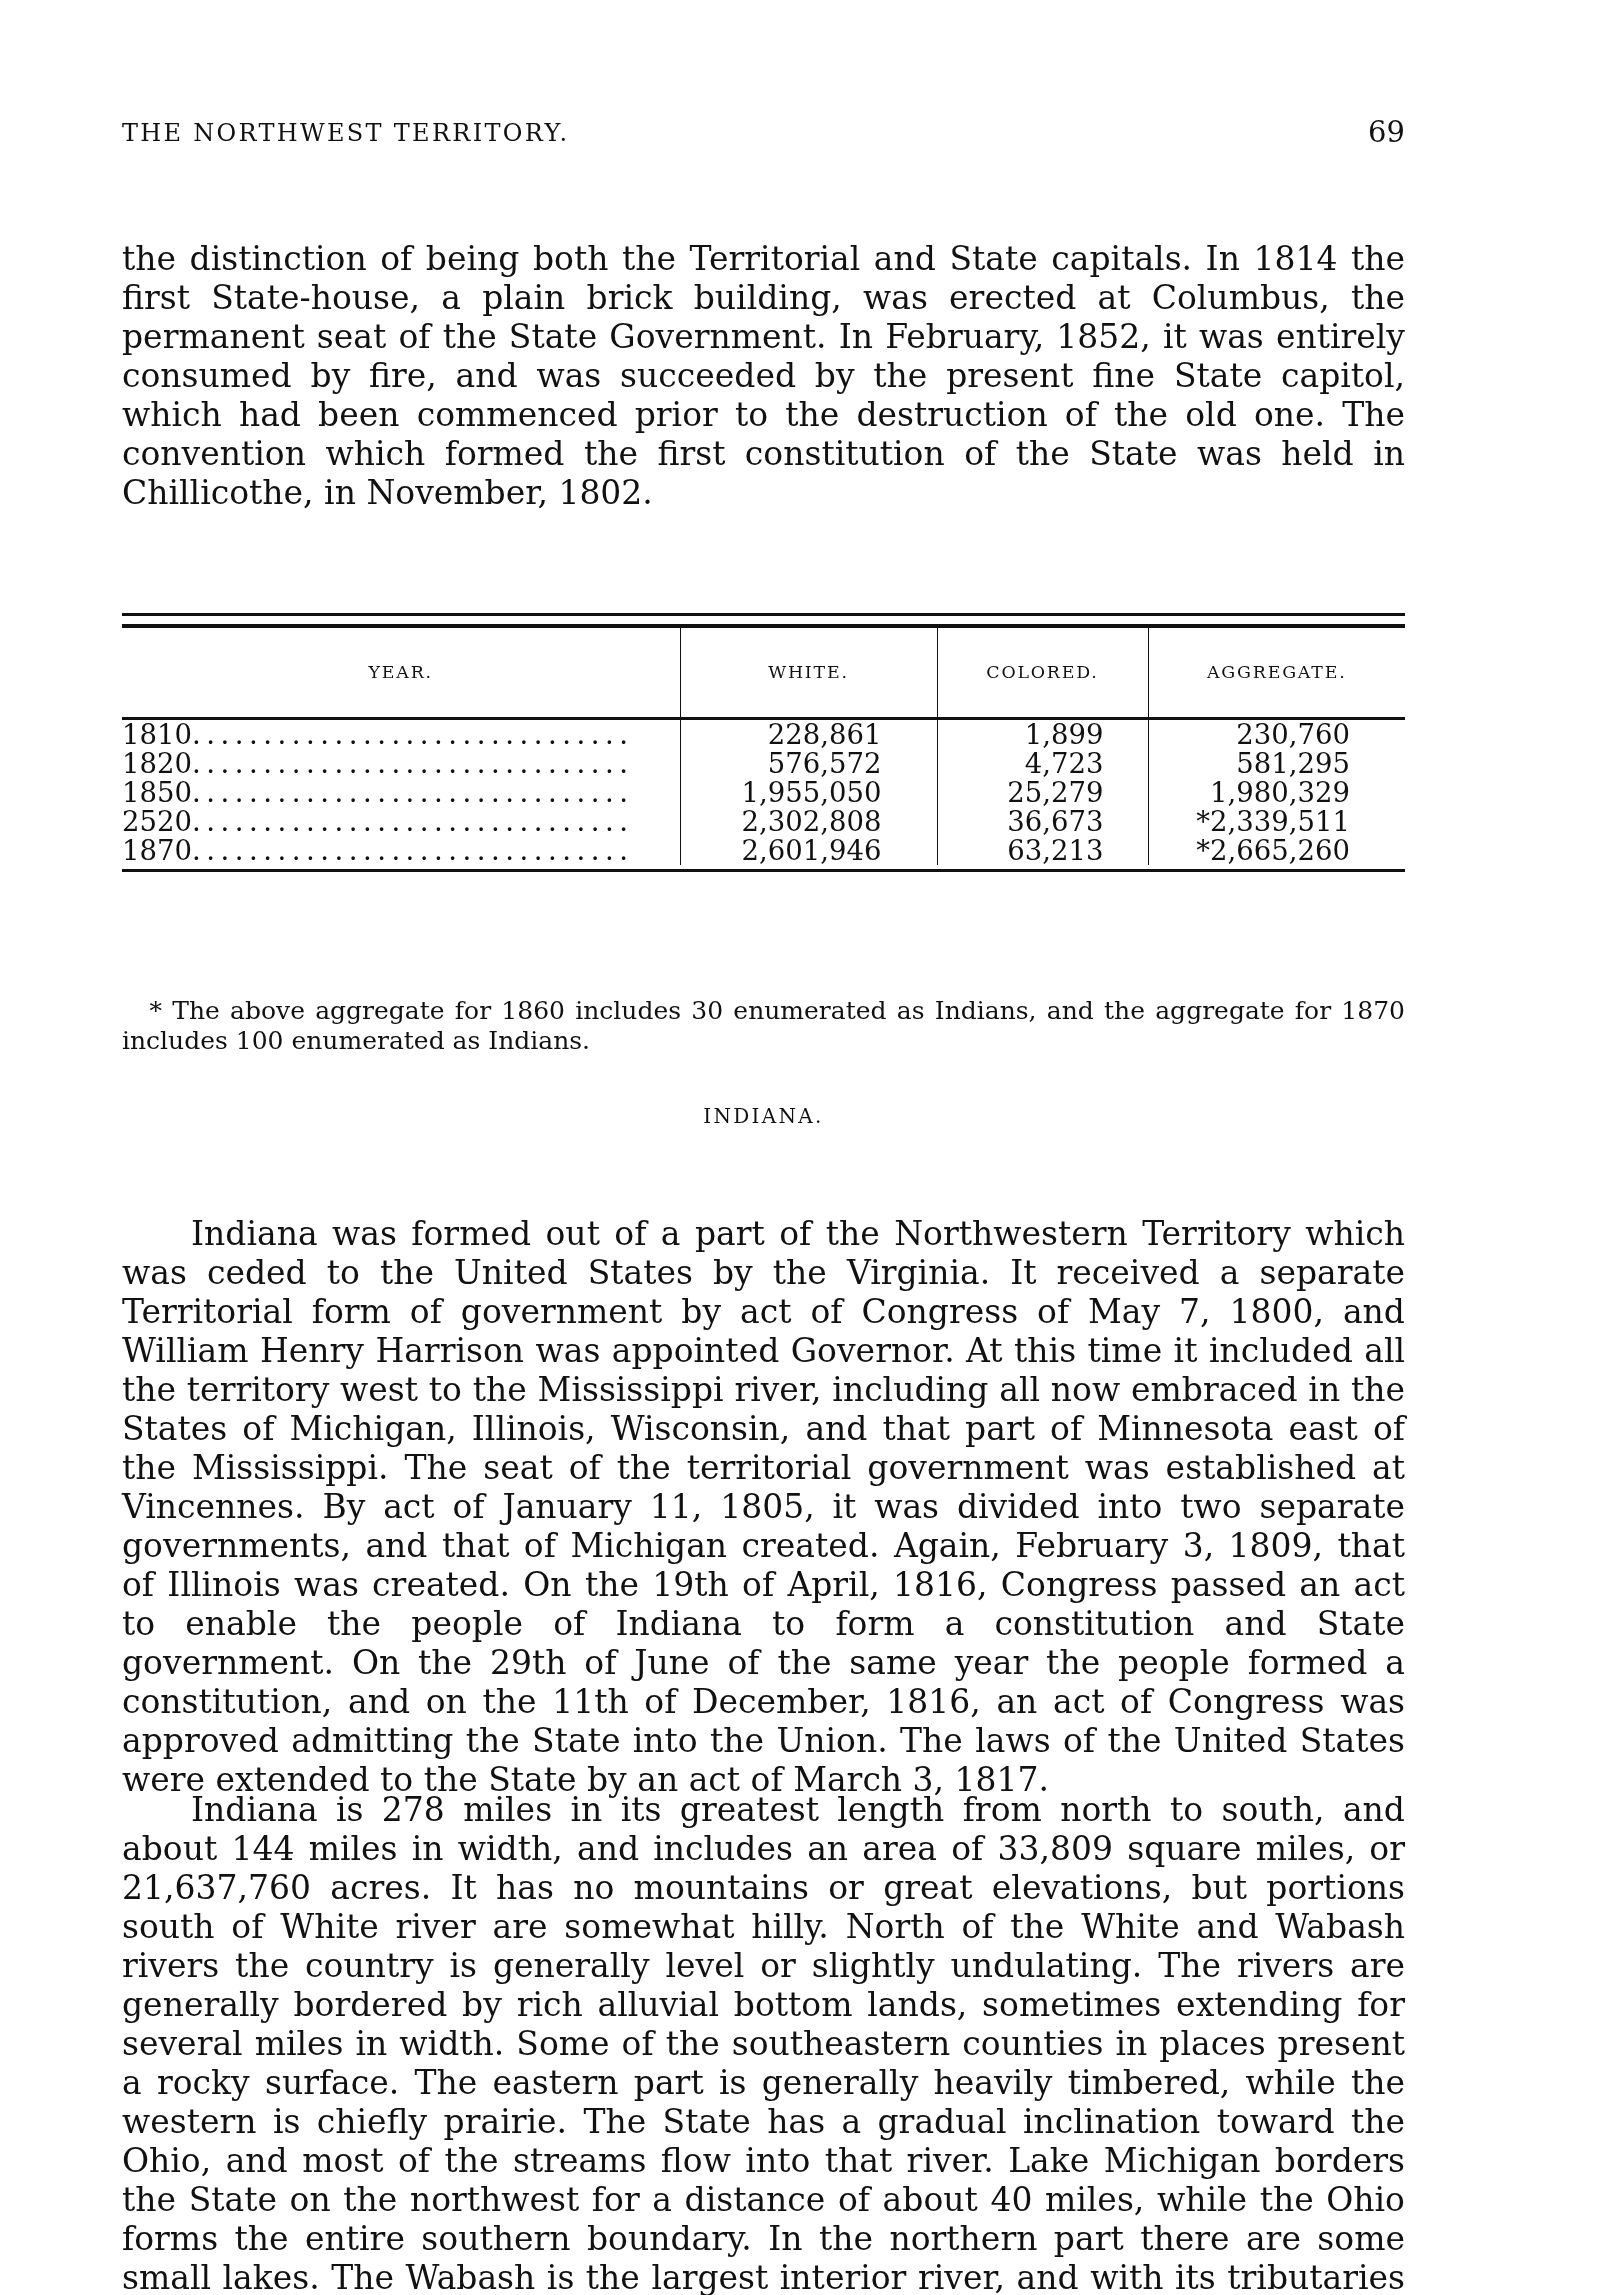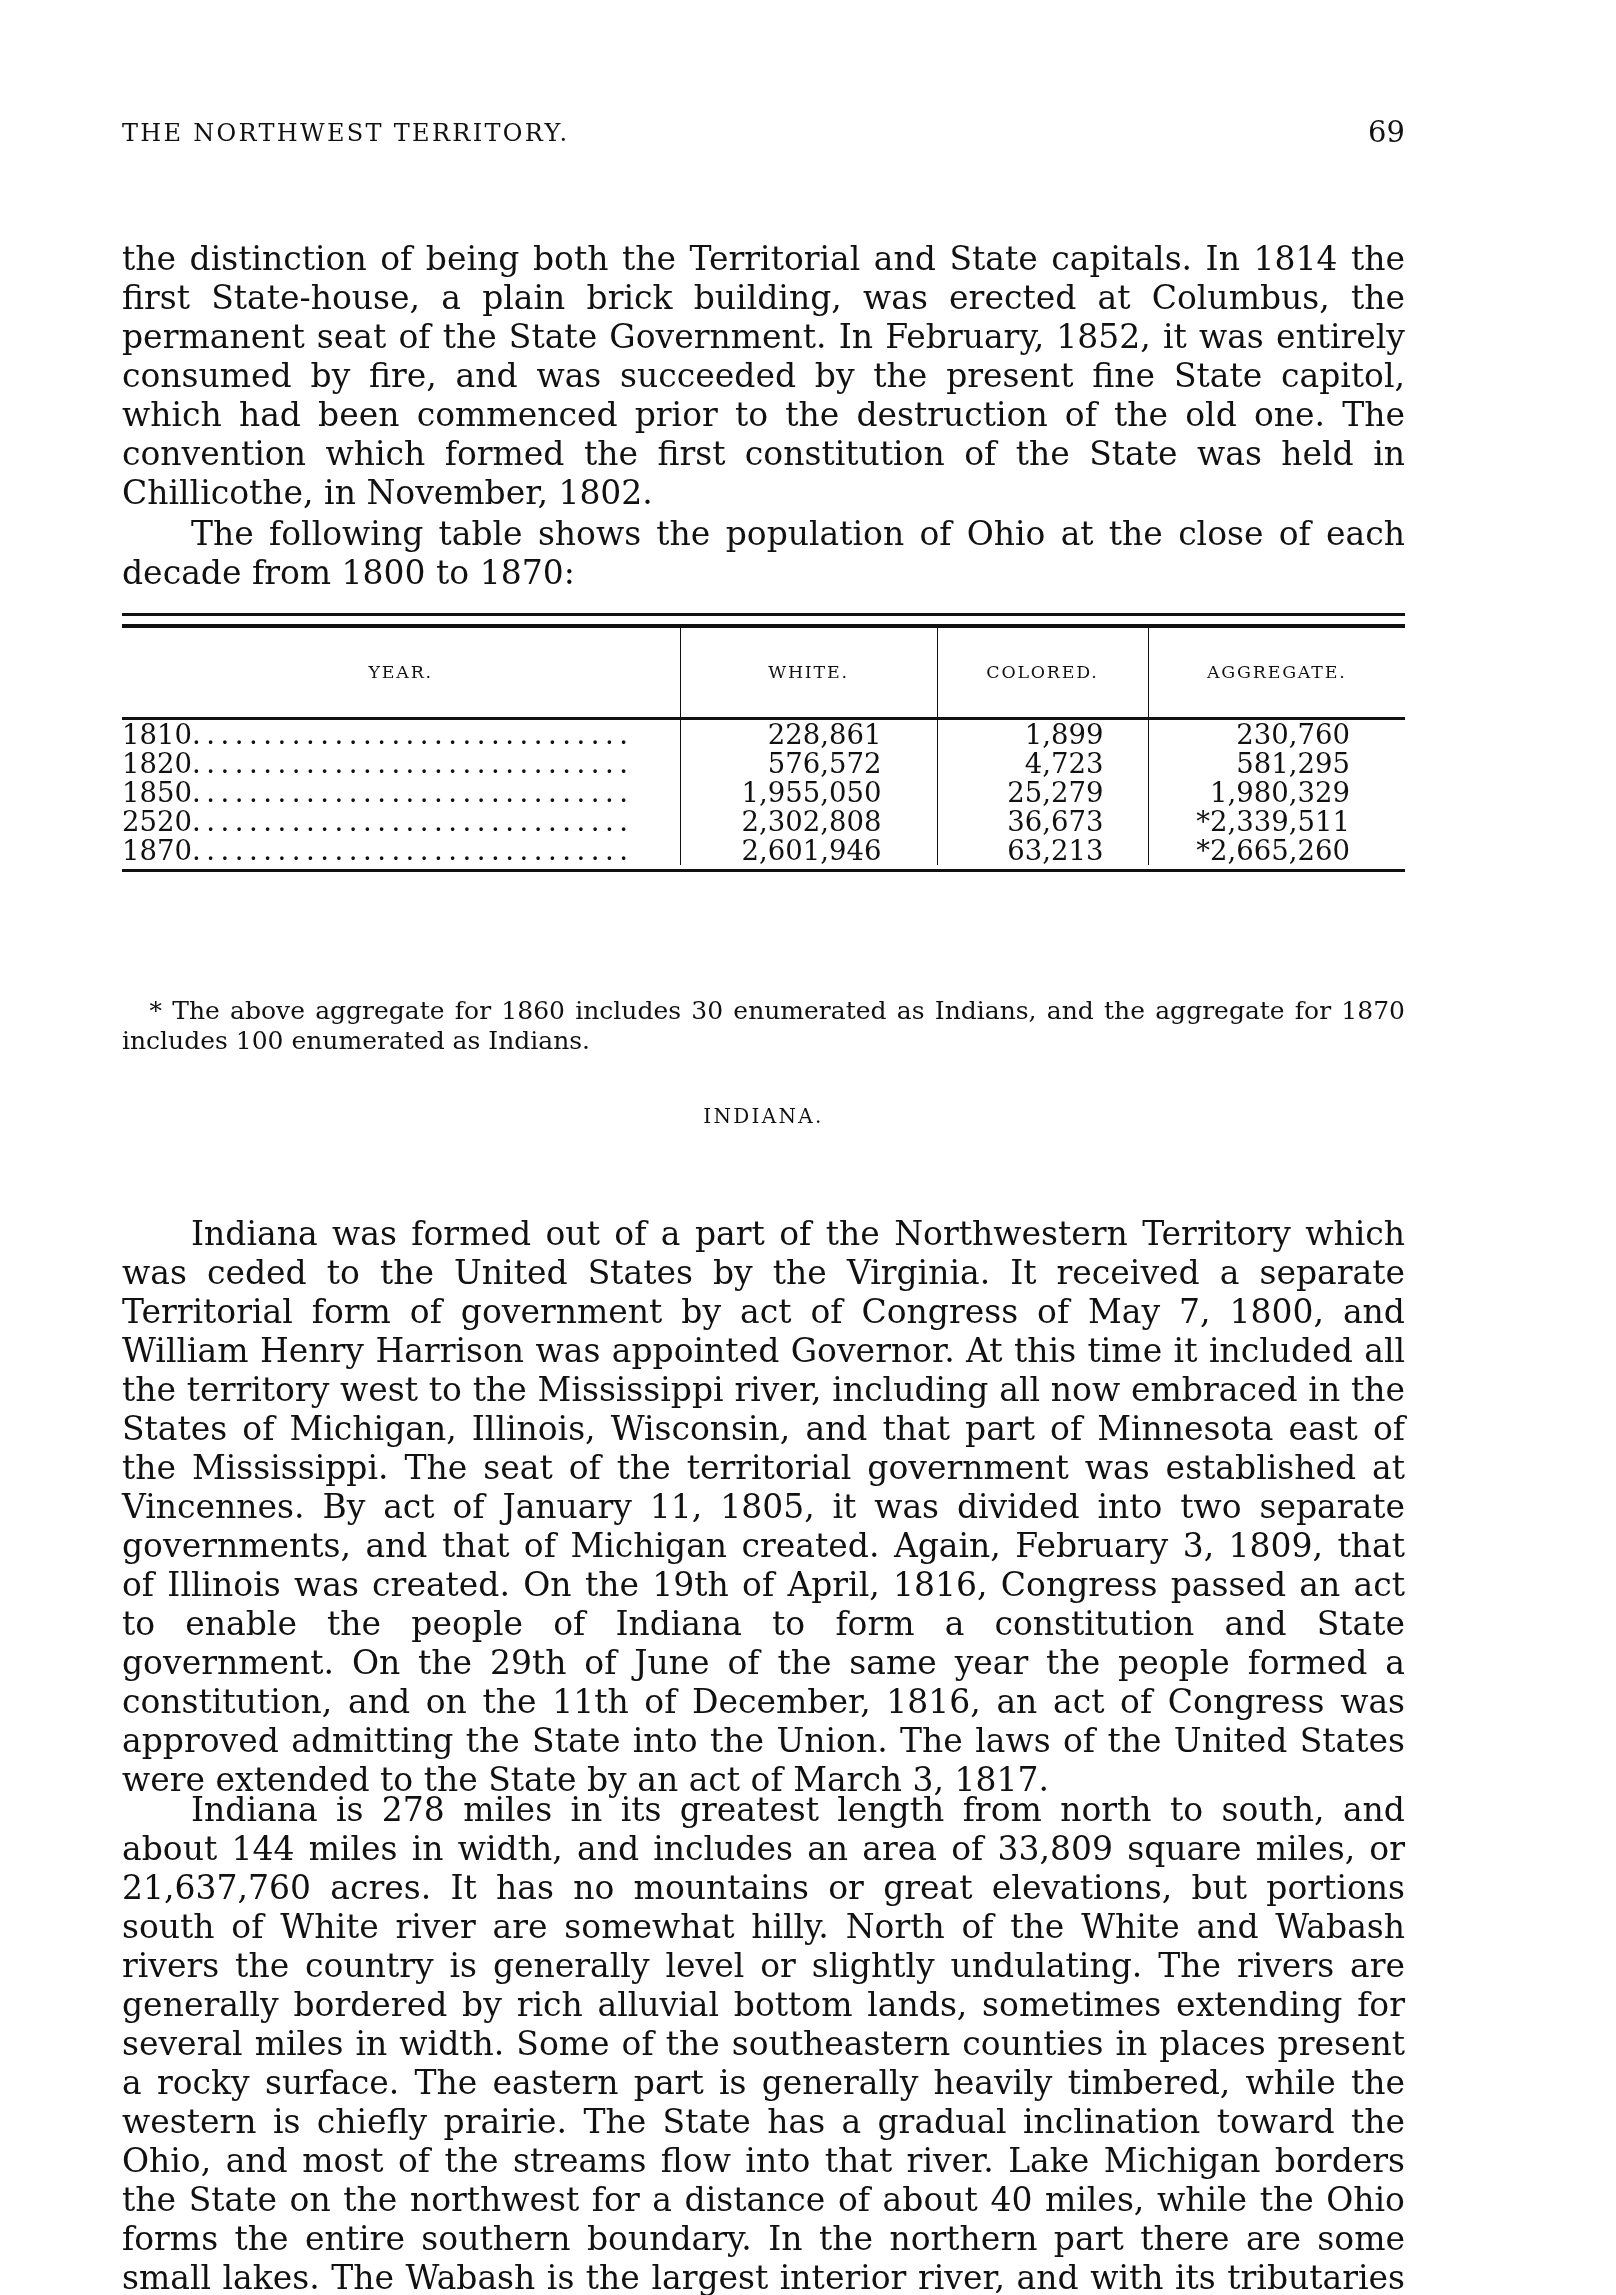--- a/index.html
+++ b/index.html
@@ -56,23 +56,20 @@
 
   <div class="running-head">
     <div class="running-title">THE NORTHWEST TERRITORY.</div>
     <div class="page-number">69</div>
   </div>
 
   <div class="text-block para1">
     <p>the distinction of being both the Territorial and State capitals.  In 1814 the first State-house, a plain brick building, was erected at Columbus, the permanent seat of the State Government.  In February, 1852, it was entirely consumed by fire, and was succeeded by the present fine State capitol, which had been commenced prior to the destruction of the old one.  The convention which formed the first constitution of the State was held in Chillicothe, in November, 1802.</p>
   </div>
 
-  <div class="text-block para2">
-    <p class="indent">The following table shows the population of Ohio at the close of each decade from 1800 to 1870:</p>
-  </div>
 
   <div class="table-wrap">
     <div class="rule-thick"></div>
     <div class="rule-gap"></div>
     <div class="rule-thick"></div>
     <table class="pop">
       <colgroup>
         <col class="col-year">
           <col class="col-white">
           <col class="col-colored">

